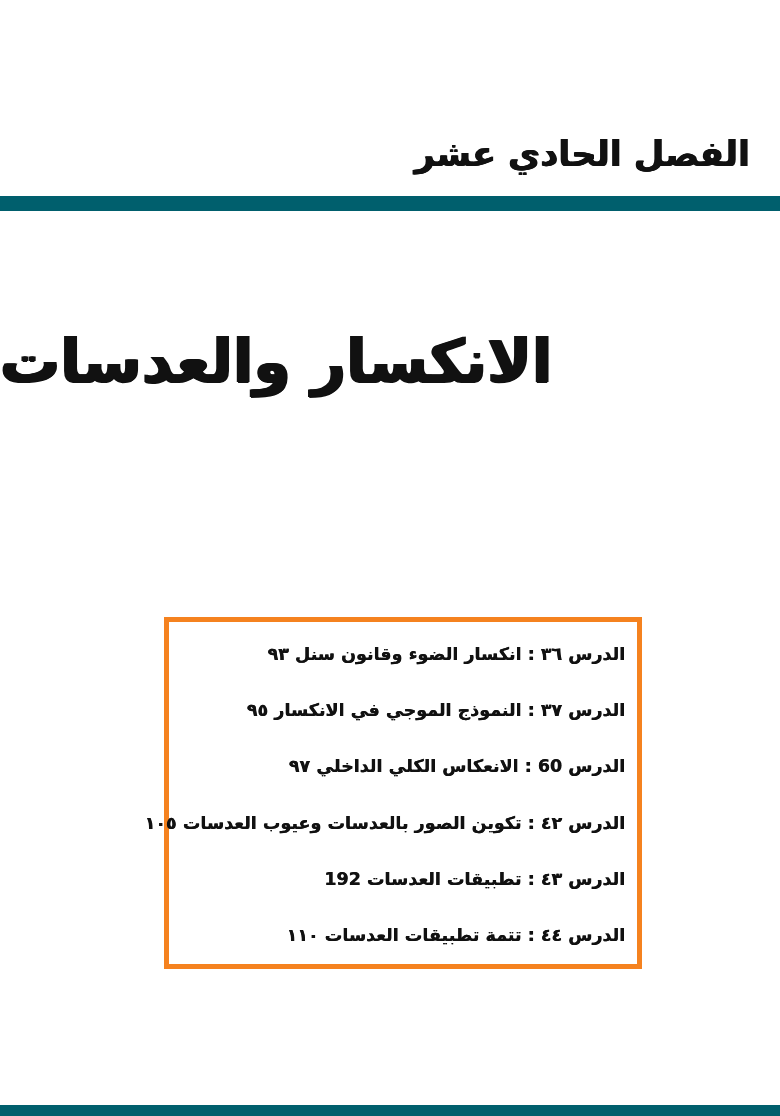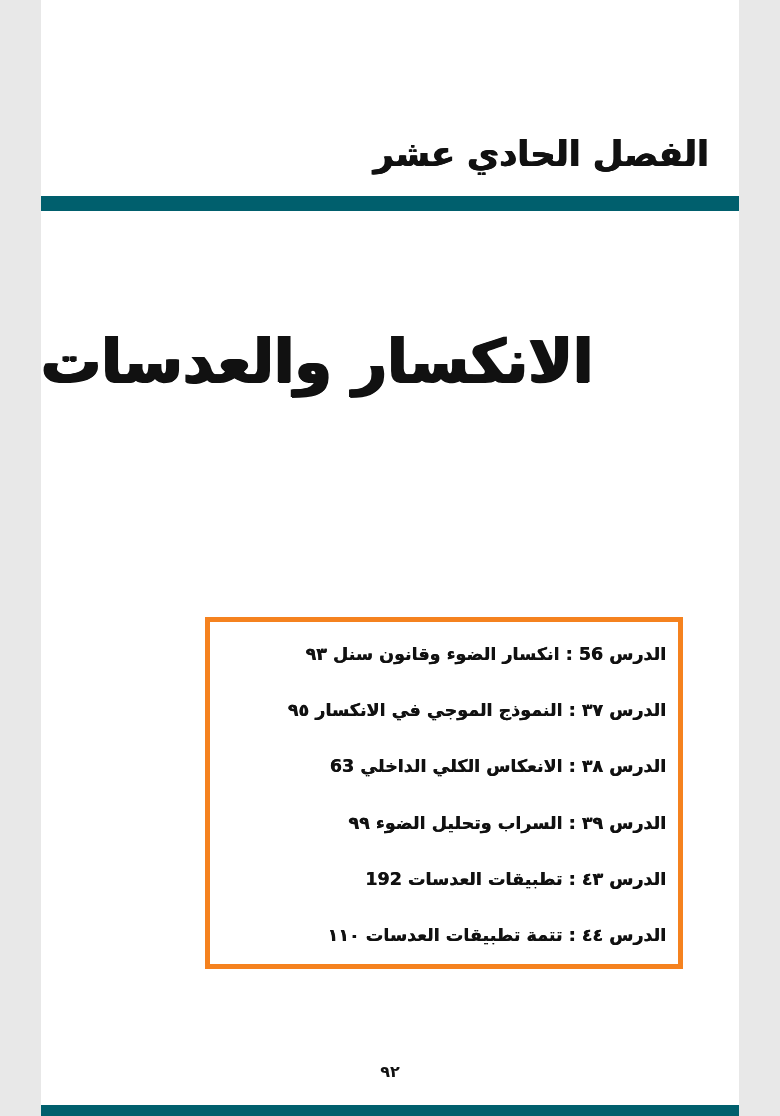--- a/index.html
+++ b/index.html
@@ -9,21 +9,21 @@
     --paper: #ffffff;
   }
   html, body {
     margin: 0;
     padding: 0;
     background: #e8e8e8;
     font-family: "DejaVu Sans", sans-serif;
   }
   .page {
     position: relative;
-    width: 698px;
+    width: 780px;
     height: 1116px;
     margin: 0 auto;
     background: var(--paper);
     overflow: hidden;
     direction: rtl;
   }
   .chapter-header {
     position: absolute;
     top: 134px;
     right: 30px;
@@ -103,25 +103,24 @@
 
 <div class="page">
 
   <div class="chapter-header">الفصل الحادي عشر</div>
 
   <div class="top-bar"></div>
 
   <h1 class="chapter-title">الانكسار والعدسات</h1>
 
   <div class="toc-box">
-    <div class="toc-row">الدرس 56 : انكسار الضوء وقانون سنل ٩٣</div>
+    <div class="toc-row">الدرس ٣٦ : انكسار الضوء وقانون سنل ٩٣</div>
     <div class="toc-row">الدرس ٣٧ : النموذج الموجي في الانكسار ٩٥</div>
-    <div class="toc-row">الدرس ٣٨ : الانعكاس الكلي الداخلي 63</div>
-    <div class="toc-row">الدرس ٣٩ : السراب وتحليل الضوء ٩٩</div>
+    <div class="toc-row">الدرس 60 : الانعكاس الكلي الداخلي ٩٧</div>
+    <div class="toc-row">الدرس ٤٢ : تكوين الصور بالعدسات وعيوب العدسات ١٠٥</div>
     <div class="toc-row">الدرس ٤٣ : تطبيقات العدسات 192</div>
     <div class="toc-row">الدرس ٤٤ : تتمة تطبيقات العدسات ١١٠</div>
   </div>
 
-  <div class="page-number">٩٢</div>
 
   <div class="bottom-bar"></div>
 
 </div>
 
 </body></html>

